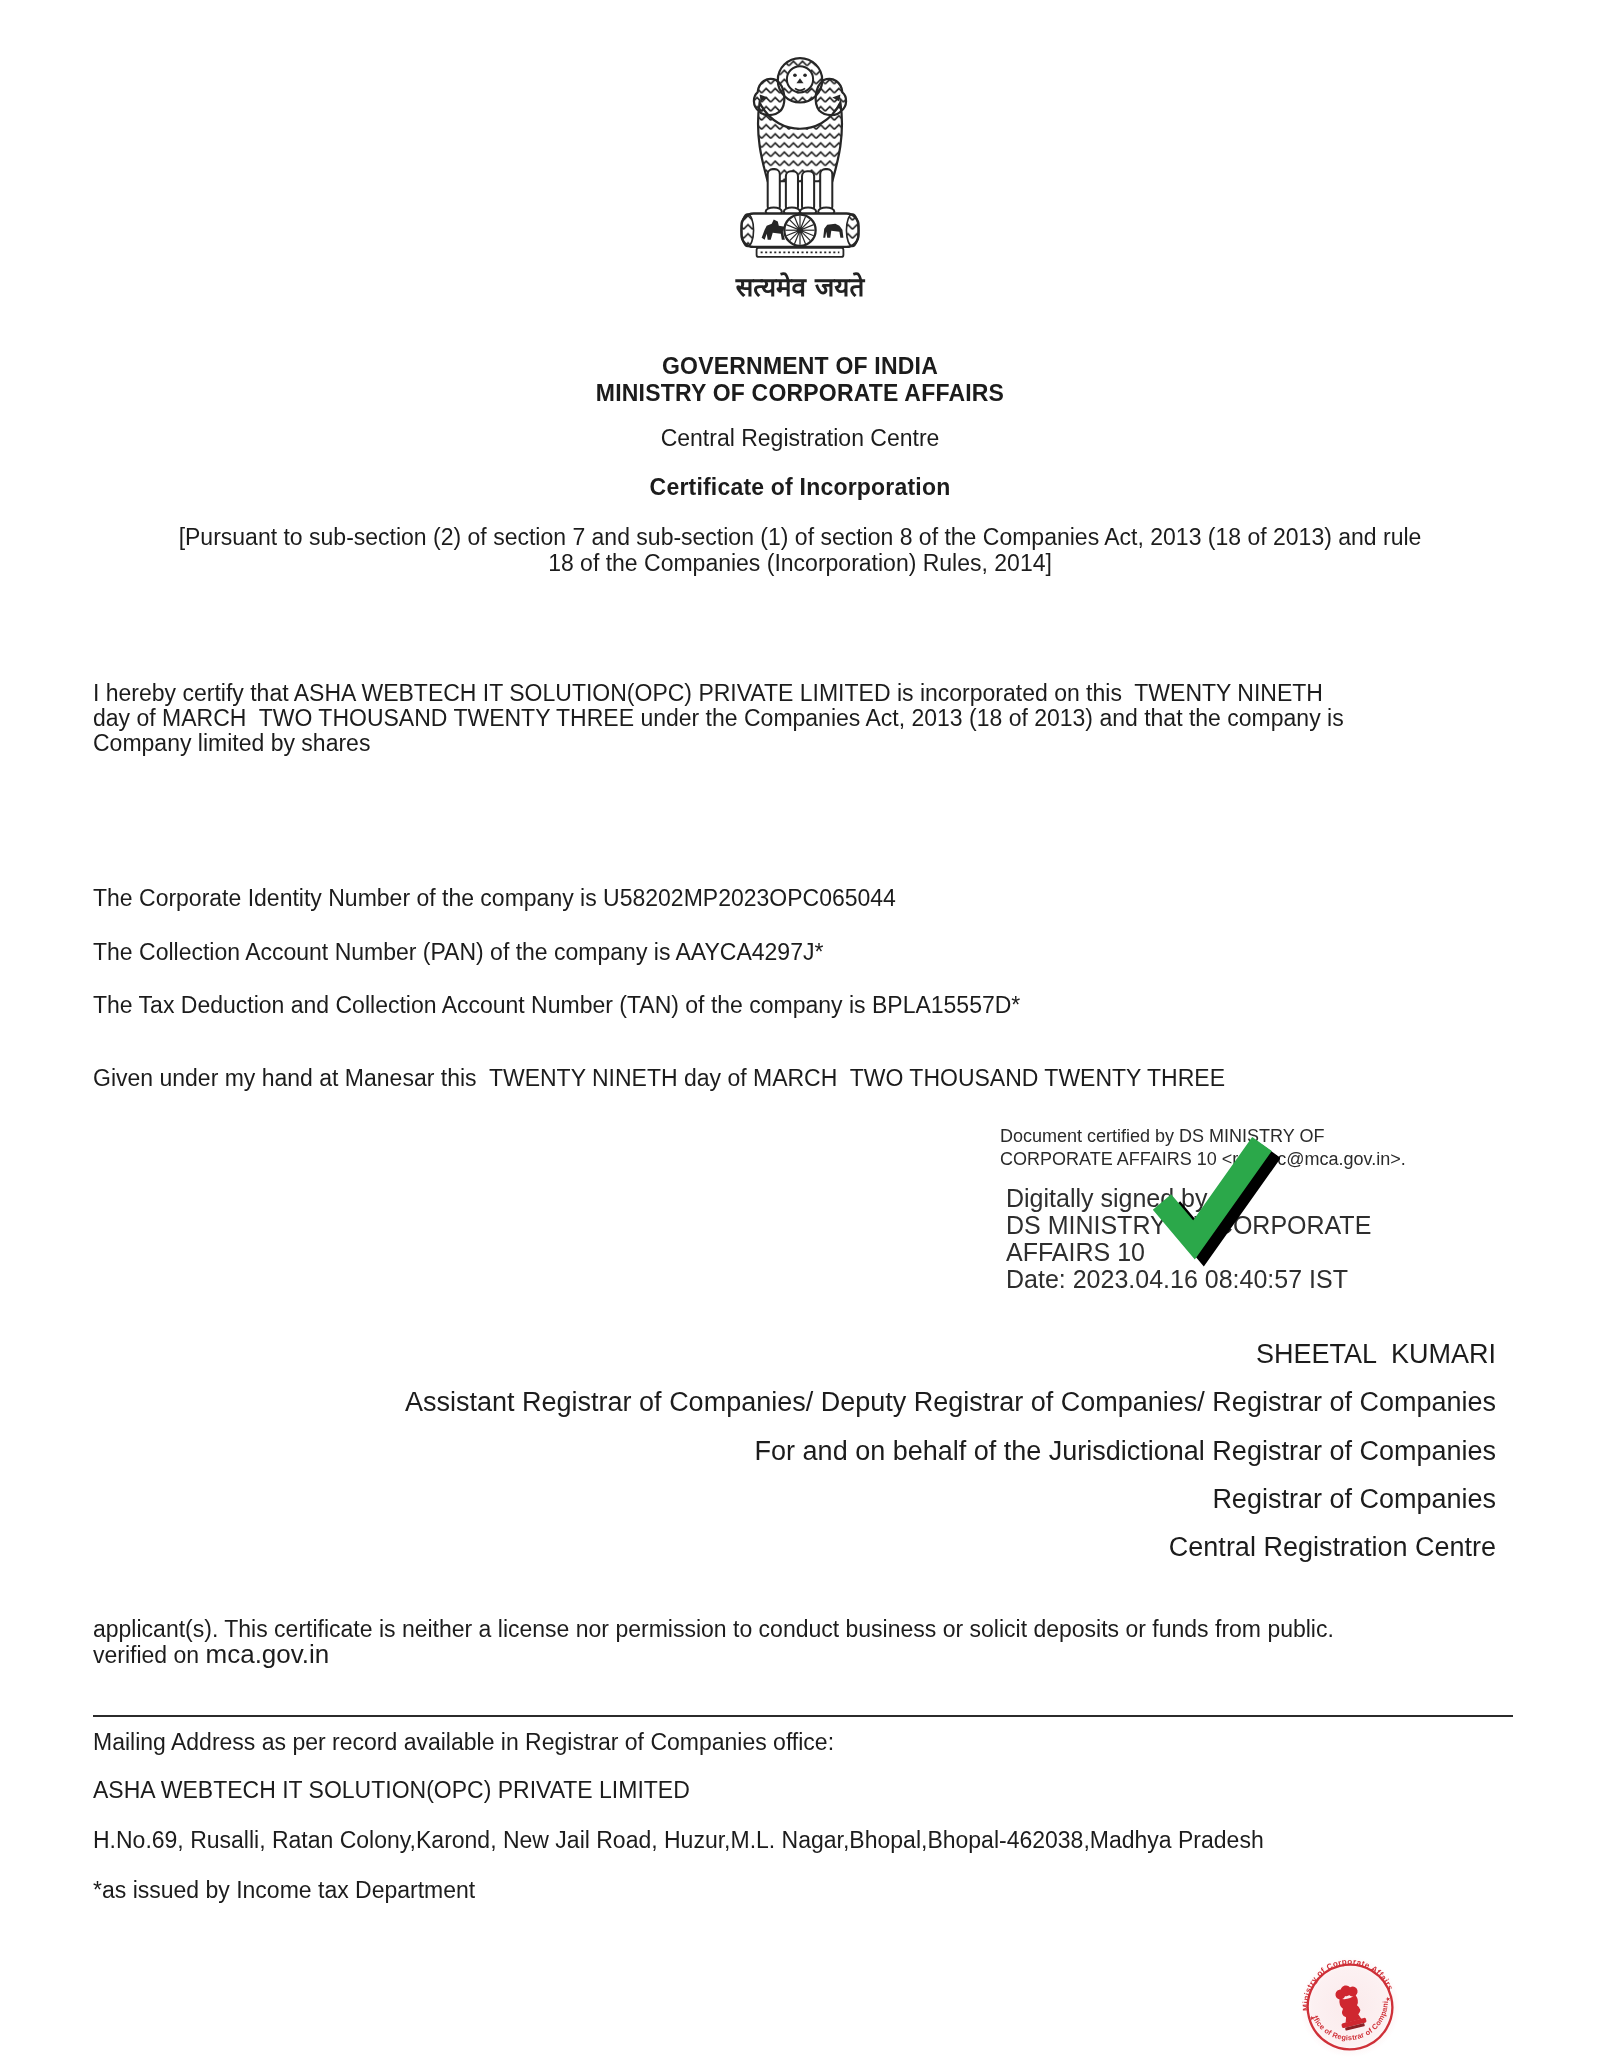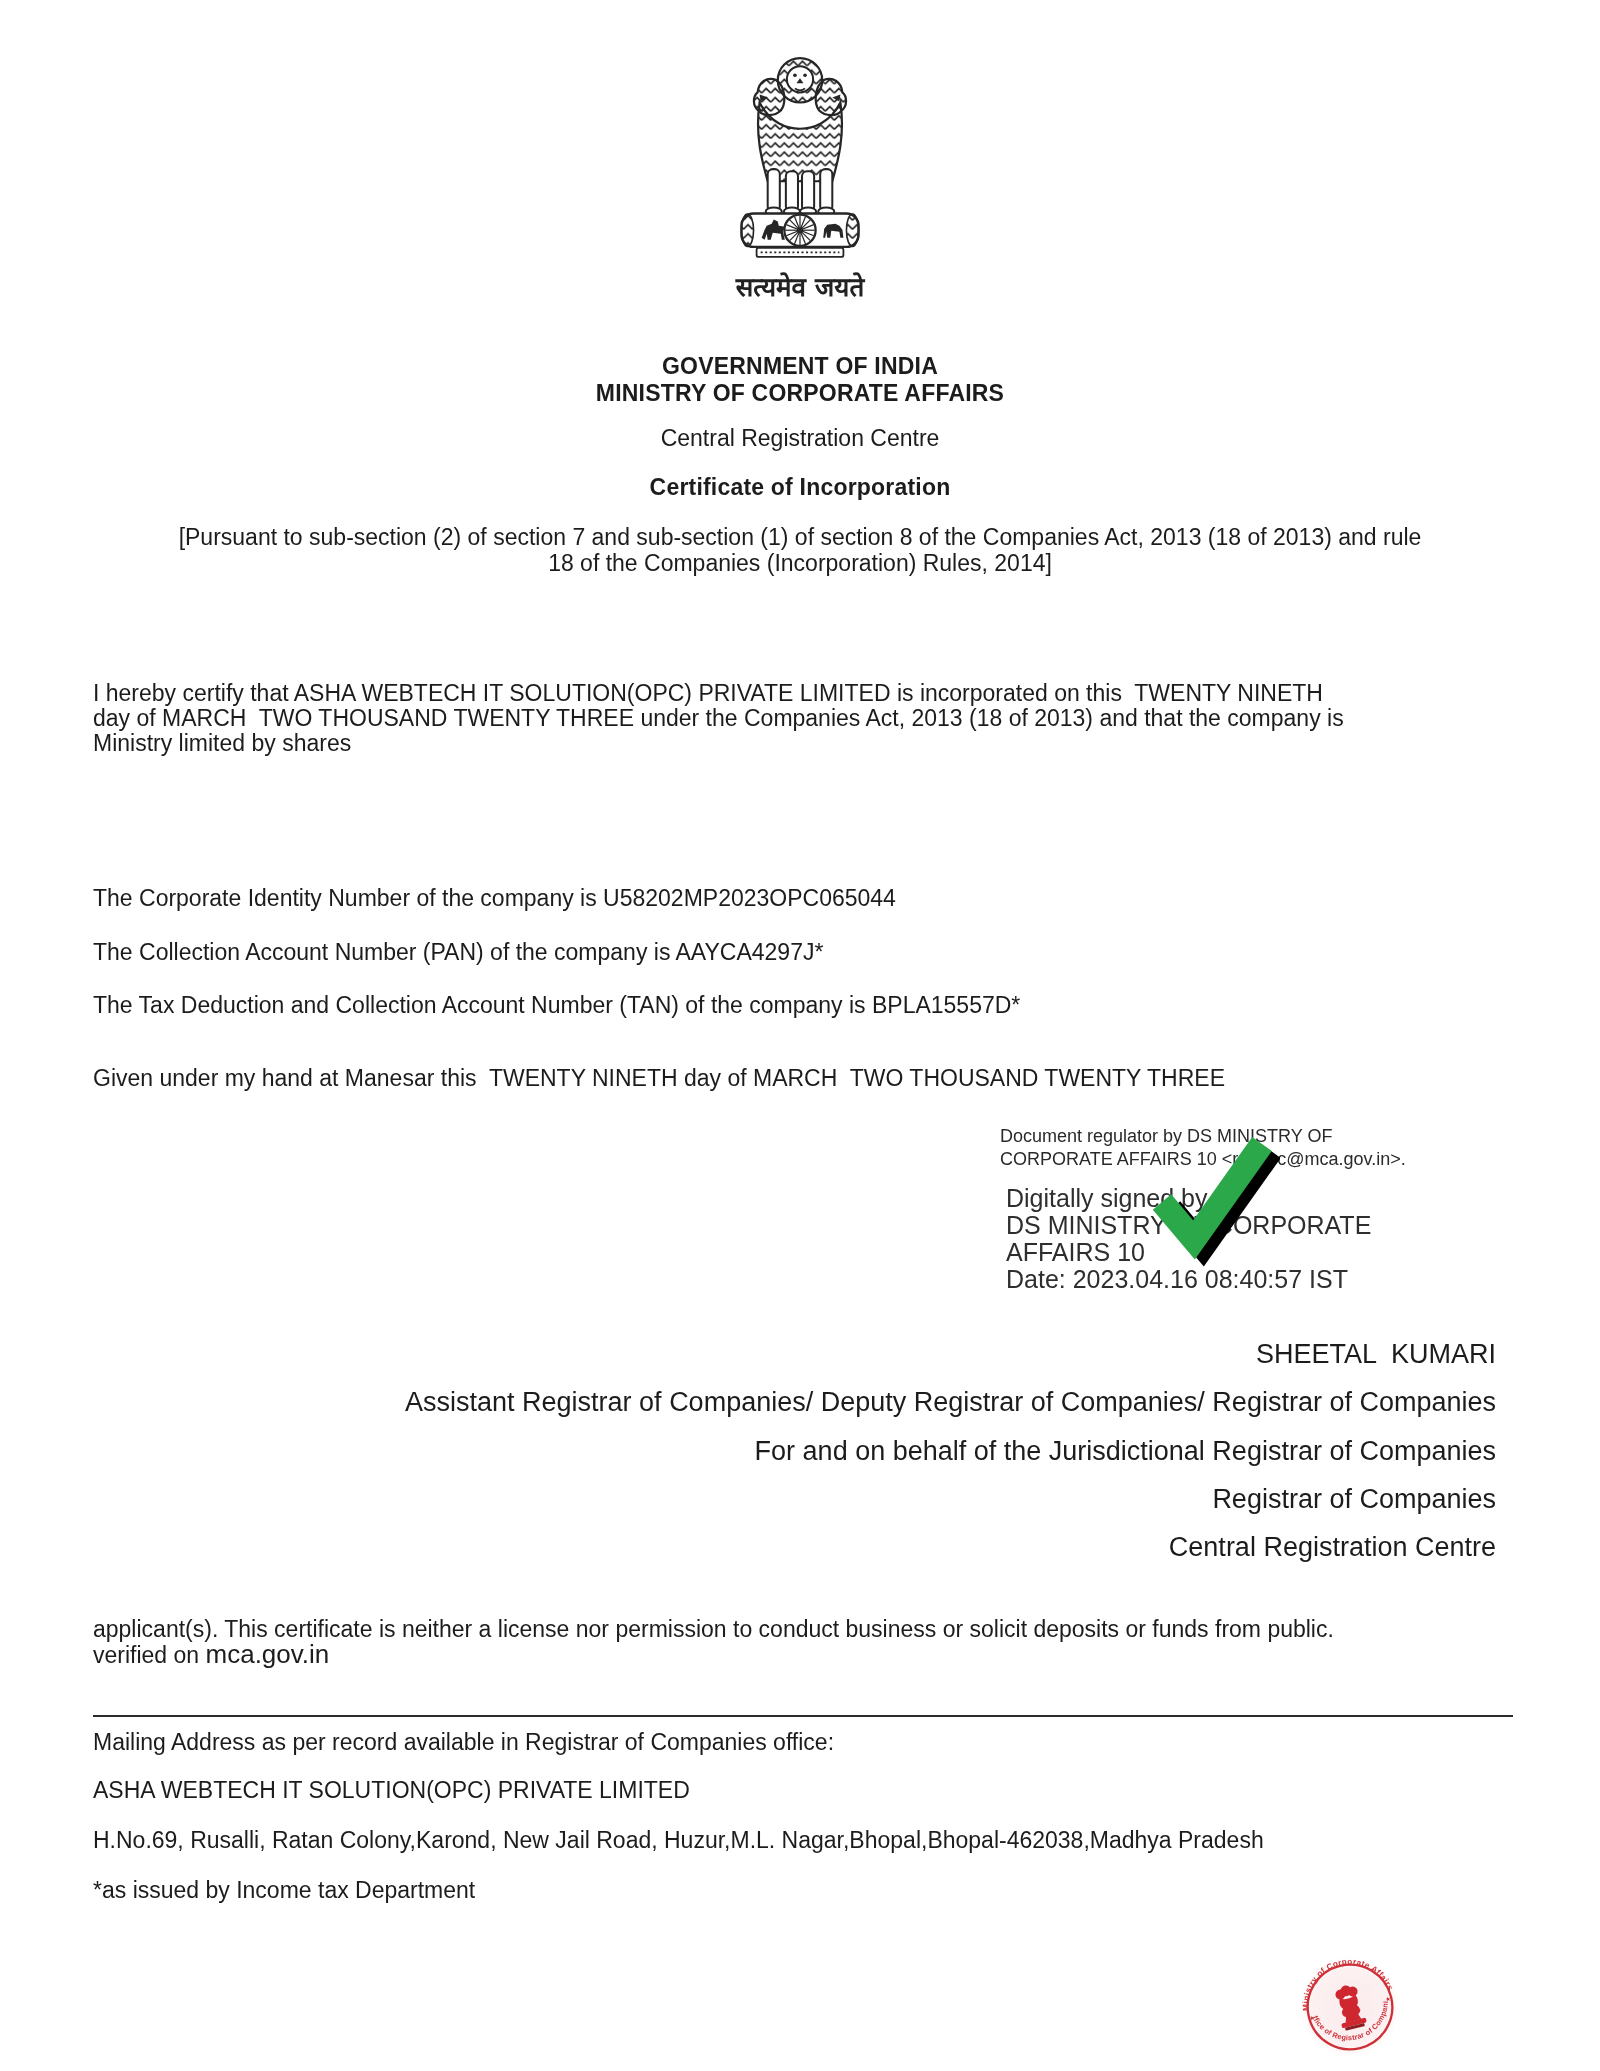--- a/index.html
+++ b/index.html
@@ -110,31 +110,31 @@
   <div class="abs center body-text line" style="top:426px">Central Registration Centre</div>
   <div class="abs center hdr line" style="top:474px">Certificate of Incorporation</div>
   <div class="abs center body-text" style="top:524px; line-height:26px">
     <div class="line">[Pursuant to sub-section (2) of section 7 and sub-section (1) of section 8 of the Companies Act, 2013 (18 of 2013) and rule</div>
     <div class="line">18 of the Companies (Incorporation) Rules, 2014]</div>
   </div>
 
   <div class="abs left-col body-text" style="top:681px">
     <div class="line">I hereby certify that ASHA WEBTECH IT SOLUTION(OPC) PRIVATE LIMITED is incorporated on this  TWENTY NINETH</div>
     <div class="line">day of MARCH  TWO THOUSAND TWENTY THREE under the Companies Act, 2013 (18 of 2013) and that the company is</div>
-    <div class="line">Ministry limited by shares</div>
+    <div class="line">Company limited by shares</div>
   </div>
 
   <div class="abs left-col body-text line" style="top:886px"><span class="line">The Corporate Identity Number of the company is </span><span class="bold line">U58202MP2023OPC065044</span></div>
   <div class="abs left-col body-text line" style="top:940px"><span class="line">The Collection Account Number (PAN) of the company is </span><span class="bold line">AAYCA4297J*</span></div>
   <div class="abs left-col body-text line" style="top:993px"><span class="line">The Tax Deduction and Collection Account Number (TAN) of the company is </span><span class="bold line">BPLA15557D*</span></div>
 
   <div class="abs left-col body-text line" style="top:1066px">Given under my hand at Manesar this  TWENTY NINETH day of MARCH  TWO THOUSAND TWENTY THREE</div>
 
   <div class="abs sig-small">
-    <div class="line">Document regulator by DS MINISTRY OF</div>
+    <div class="line">Document certified by DS MINISTRY OF</div>
     <div class="line">CORPORATE AFFAIRS 10 &lt;roc.crc@mca.gov.in&gt;.</div>
   </div>
   <div class="abs sig-big">
     <div class="line">Digitally signed by</div>
     <div class="line">DS MINISTRY OF CORPORATE</div>
     <div class="line">AFFAIRS 10</div>
     <div class="line">Date: 2023.04.16 08:40:57 IST</div>
   </div>
   <svg class="abs check-svg" width="142" height="148" viewBox="0 0 142 148" aria-hidden="true">
     <polyline points="24,72 56,110 124,14" fill="none" stroke="#000000" stroke-width="24" transform="translate(9,7)"></polyline>

